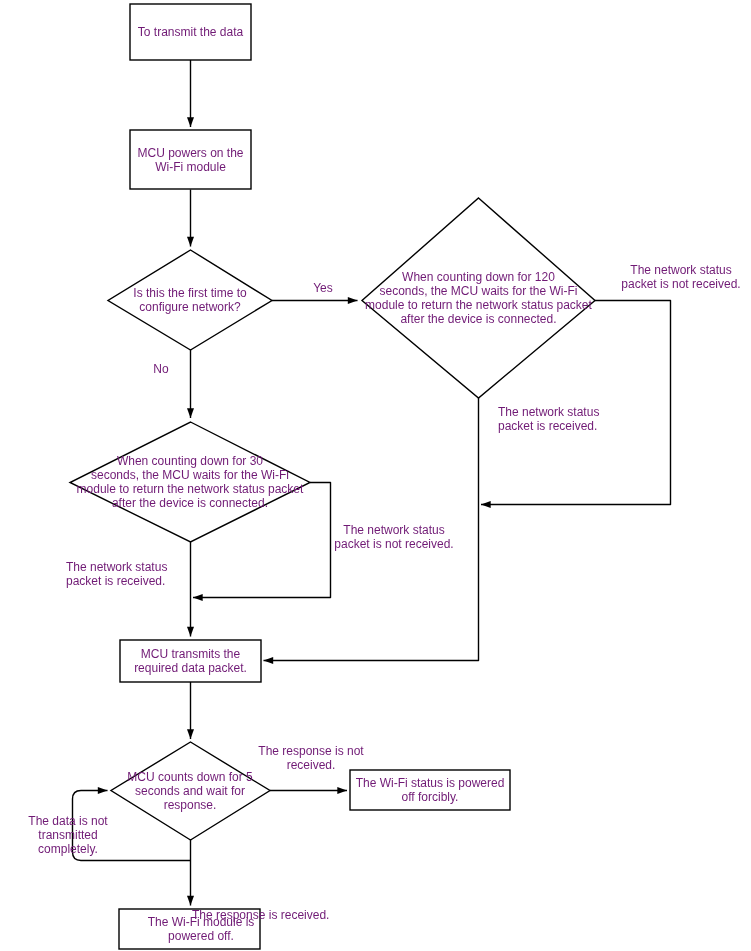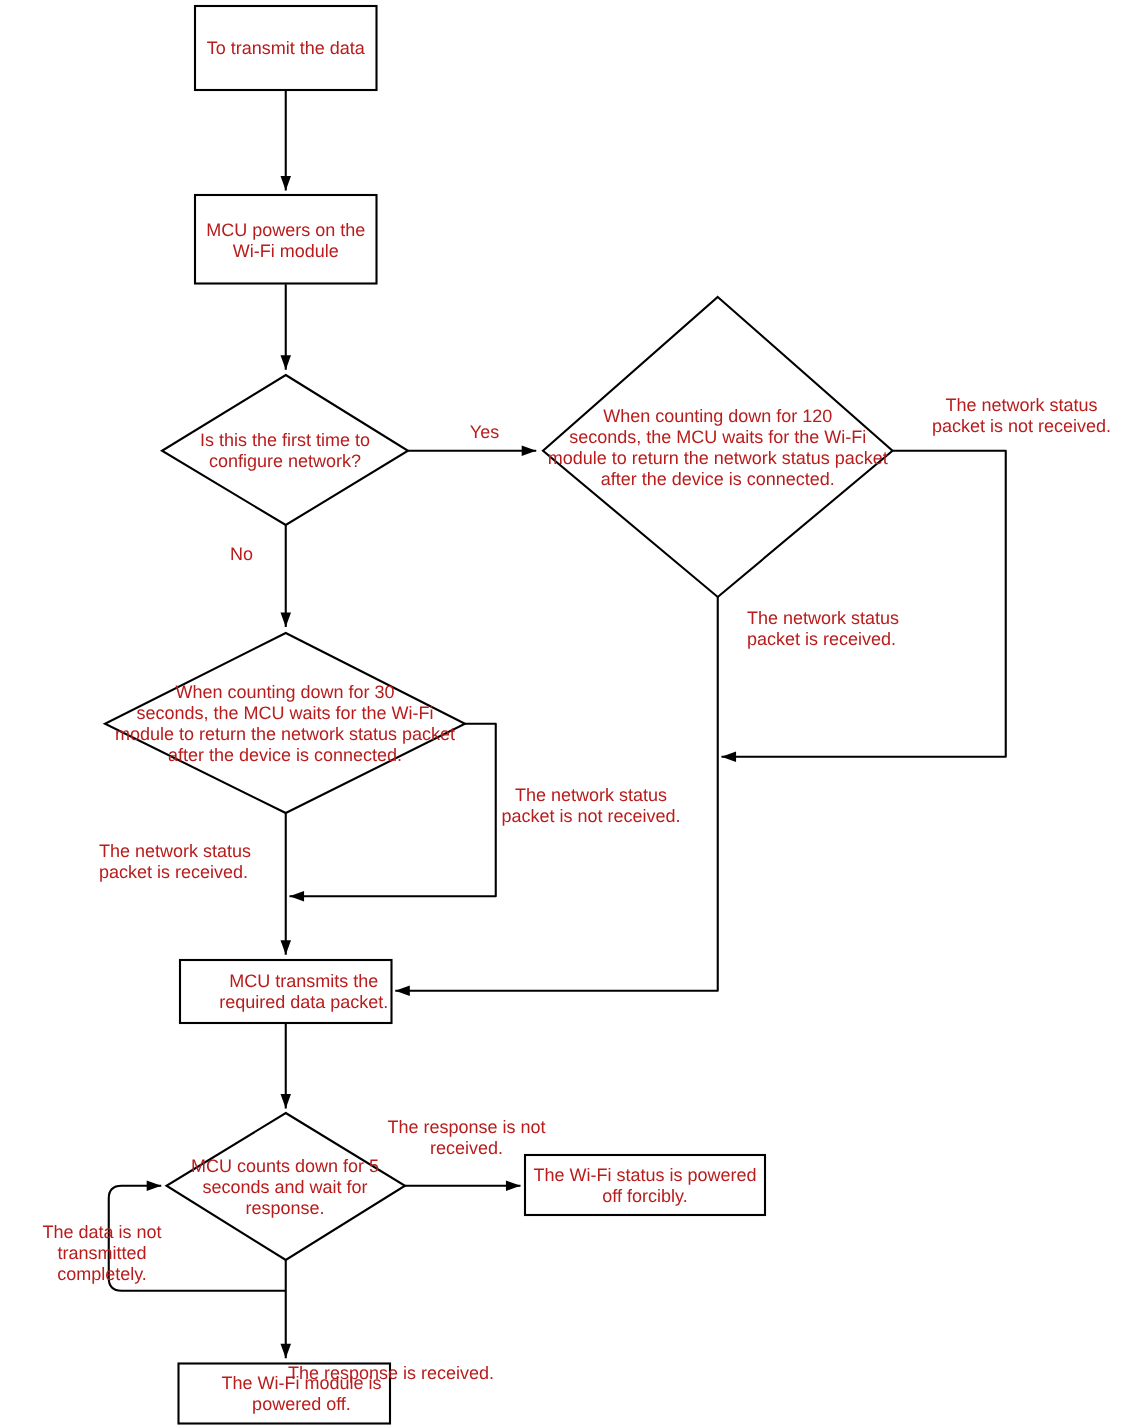--- a/index.html
+++ b/index.html
@@ -7,21 +7,21 @@
     padding: 0;
     background: #ffffff;
   }
   .canvas {
     position: relative;
     width: 751px;
     height: 951px;
     background: #ffffff;
     font-family: "Liberation Sans", sans-serif;
     font-size: 12px;
-    color: #b91c1c;
+    color: #701a75;
     overflow: hidden;
   }
   .layer {
     position: absolute;
     top: 0;
     left: 0;
   }
   .edge {
     fill: none;
     stroke: #000000;
@@ -98,21 +98,21 @@
   <div class="node-label" style="left:352px; top:198px; width:253px; height:200px;">When counting down for 120
 seconds, the MCU waits for the Wi-Fi
 module to return the network status packet
 after the device is connected.</div>
 
   <div class="node-label" style="left:70px; top:422px; width:240px; height:120px;">When counting down for 30
 seconds, the MCU waits for the Wi-Fi
 module to return the network status packet
 after the device is connected.</div>
 
-  <div class="node-label" style="left:120px; top:640px; width:141px; height:42px;padding-left:12px;">MCU transmits the
+  <div class="node-label" style="left:120px; top:640px; width:141px; height:42px;">MCU transmits the
 required data packet.</div>
 
   <div class="node-label" style="left:111px; top:742px; width:158px; height:98px;">MCU counts down for 5
 seconds and wait for
 response.</div>
 
   <div class="node-label" style="left:350px; top:770px; width:160px; height:40px;">The Wi-Fi status is powered
 off forcibly.</div>
 
   <div class="node-label" style="left:124px; top:909px; width:154px; height:40px;">The Wi-Fi module is

